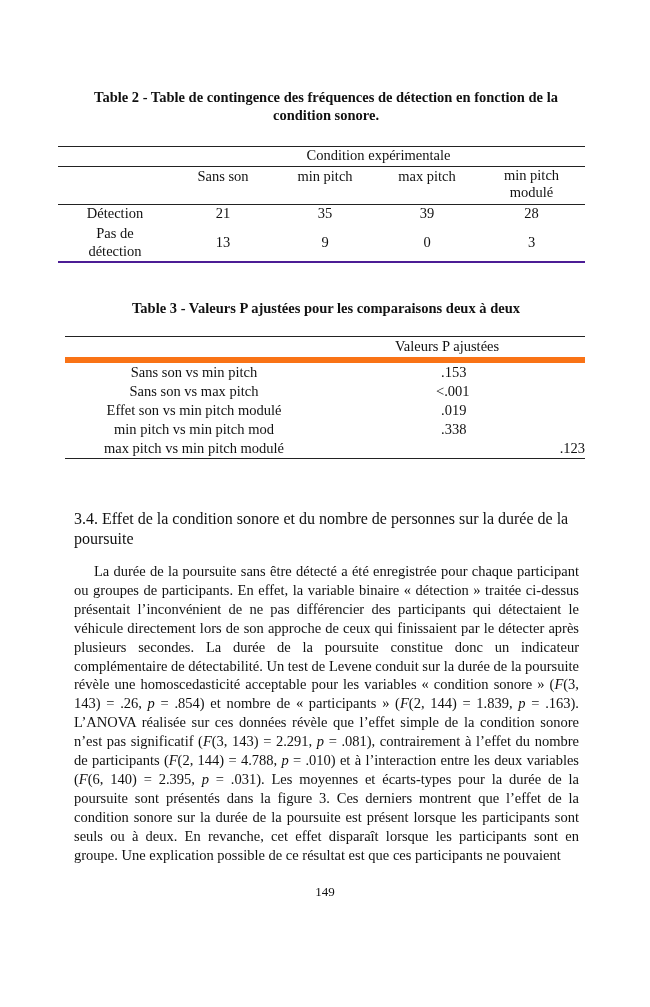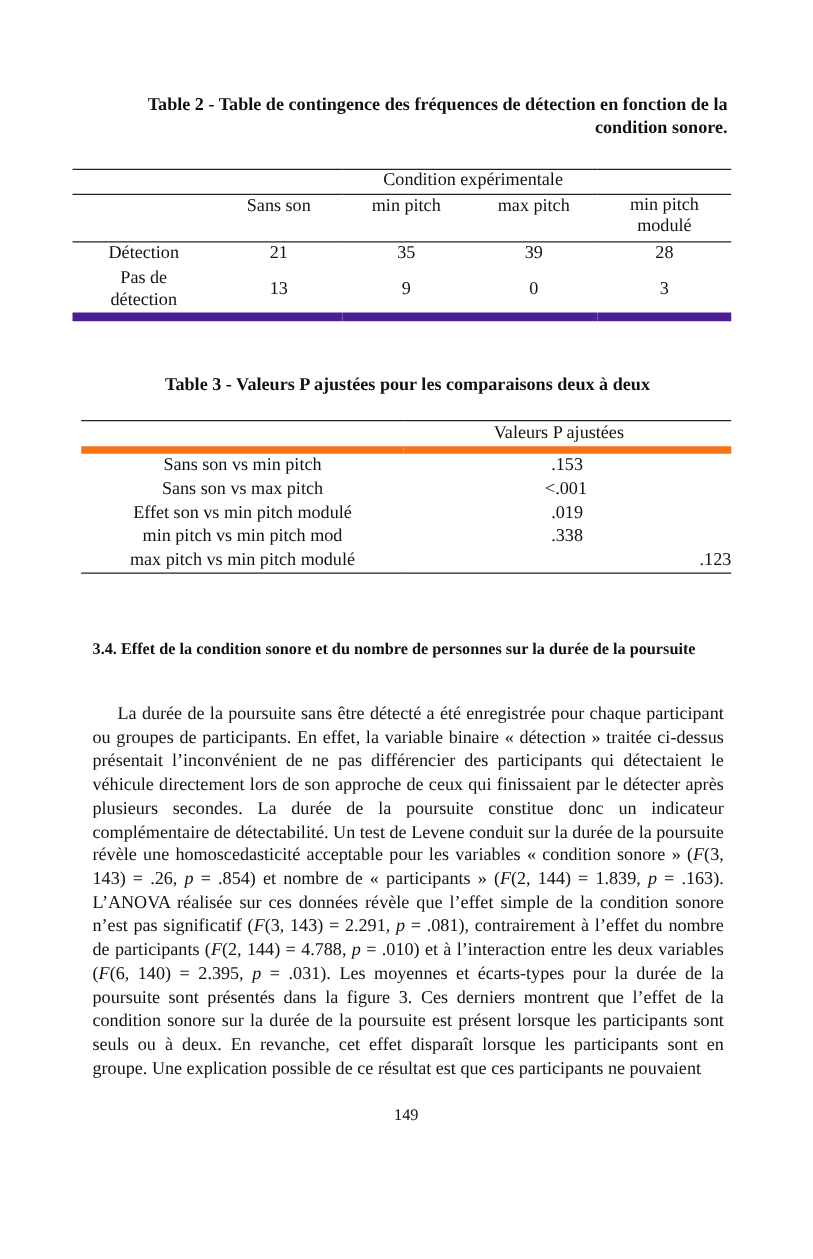--- a/index.html
+++ b/index.html
@@ -9,50 +9,50 @@
       color: #111111;
     }
     .caption {
       position: absolute; left: 70px; width: 512px;
       text-align: center; font-weight: bold; font-size: 14.5px; line-height: 18px;
     }
     table.t2, table.t3 {
       position: absolute; border-collapse: collapse;
       font-size: 14.5px; line-height: 17px;
     }
-    table.t2 { left: 58px; top: 135px; width: 527px; border-top: 1px solid #222; border-bottom: 7px solid #4c1d95; }
+    table.t2 { left: 58px; top: 146px; width: 527px; border-top: 1px solid #222; border-bottom: 2px solid #4c1d95; }
     table.t3 { left: 65px; top: 336px; width: 520px; border-top: 1px solid #222; border-bottom: 1px solid #222; }
     td, th { padding: 0; font-weight: normal; text-align: center; vertical-align: top; }
     .t2 .r-group td { height: 19px; border-bottom: 1px solid #222; }
     .t2 .r-head td { height: 36px; border-bottom: 1px solid #222; padding-top: 1px; }
     .t2 .r-det td { height: 18px; }
     .t2 .r-nodet td { height: 38px; vertical-align: middle; }
     .t2 .r-nodet td.rowlabel { line-height: 18px; }
     .t3 .r-head td { height: 19px; border-bottom: 6px solid #f97316; padding-top: 1px; }
     .t3 .r-body td { height: 19px; line-height: 19px; }
     .t3 col.c1 { width: 258px; }
     .heading {
       position: absolute; left: 74px; top: 509px; width: 505px;
-      font-weight: bold; font-size: 13px; line-height: 20px;
+      font-weight: normal; font-size: 16px; line-height: 20px;
     }
     .para {
       position: absolute; left: 74px; top: 562px; width: 505px;
       font-size: 14.5px; line-height: 18.9px; text-align: justify;
       text-indent: 20px;
     }
     .para i { font-style: italic; }
     .pagenum {
       position: absolute; left: 0; width: 650px; top: 884px;
       text-align: center; font-size: 13px;
     }
   </style>
 </head>
 <body>
 
-<div class="caption" style="top:75px;text-align:right;">Table 2 - Table de contingence des fréquences de détection en fonction de la condition sonore.</div>
+<div class="caption" style="top:88px;">Table 2 - Table de contingence des fréquences de détection en fonction de la condition sonore.</div>
 
 <table class="t2">
   <colgroup>
     <col style="width:114px">
       <col style="width:102px">
       <col style="width:102px">
       <col style="width:102px">
       <col>
   </colgroup>
   <tbody>

